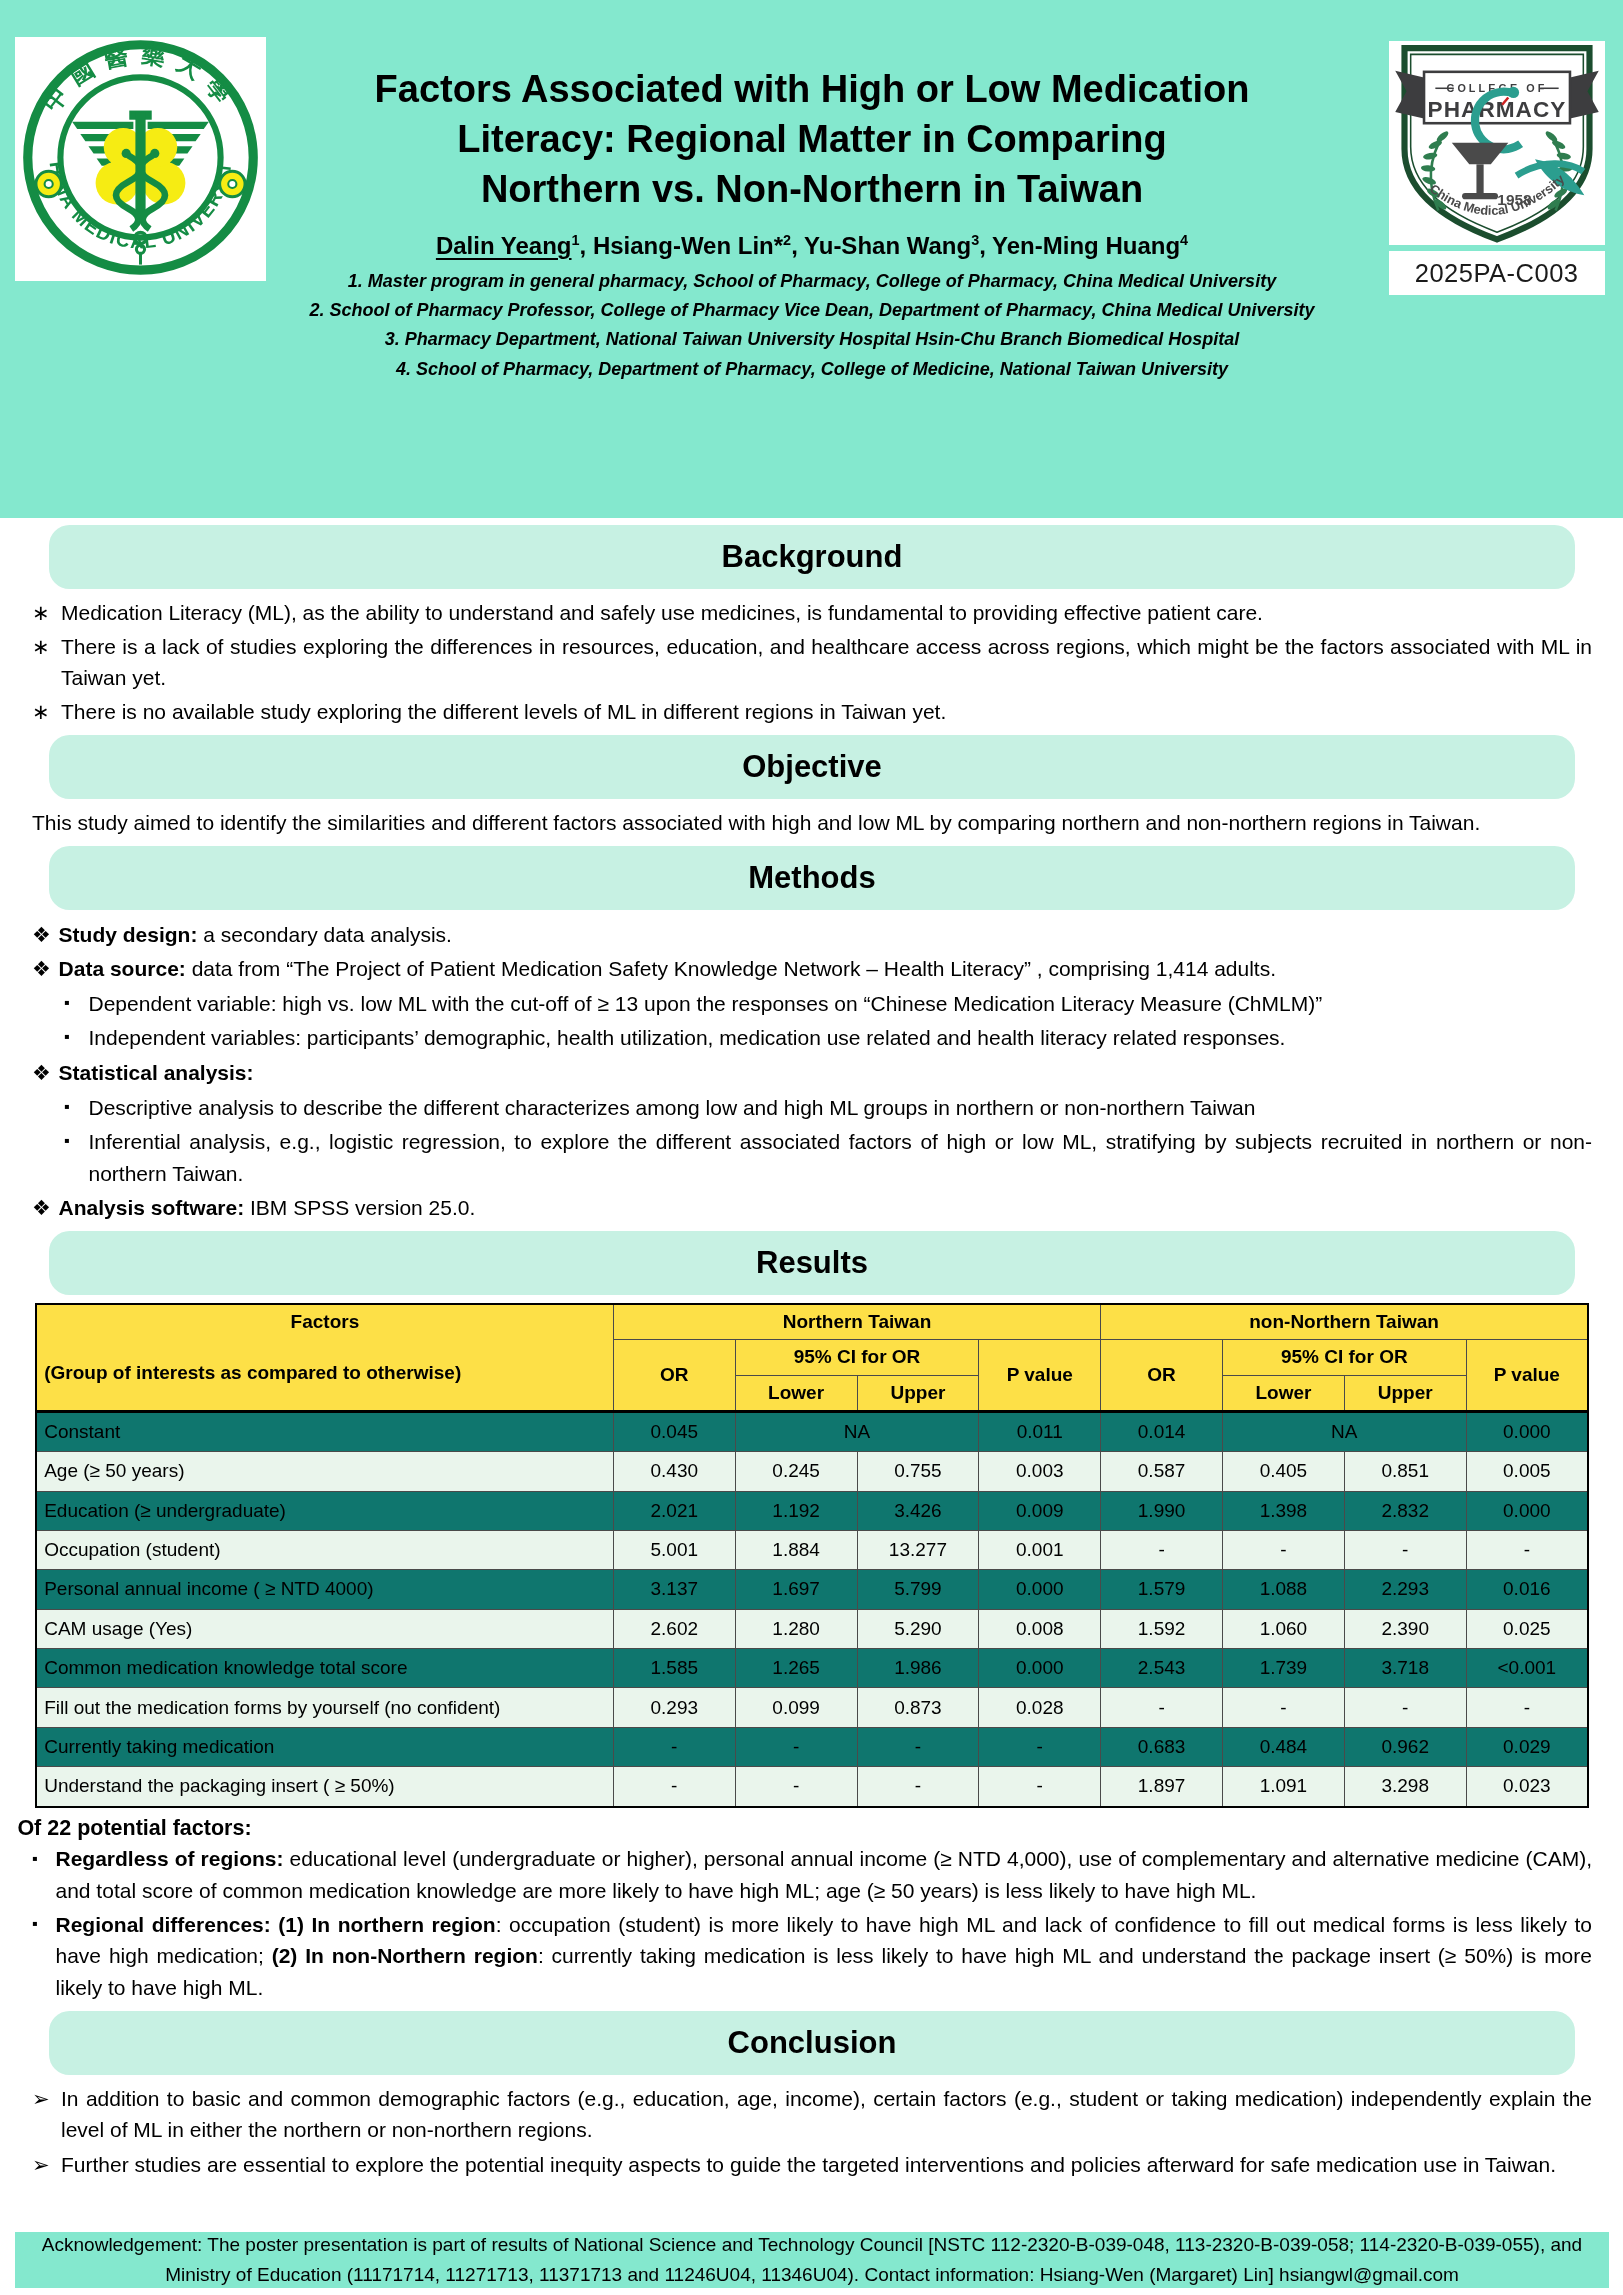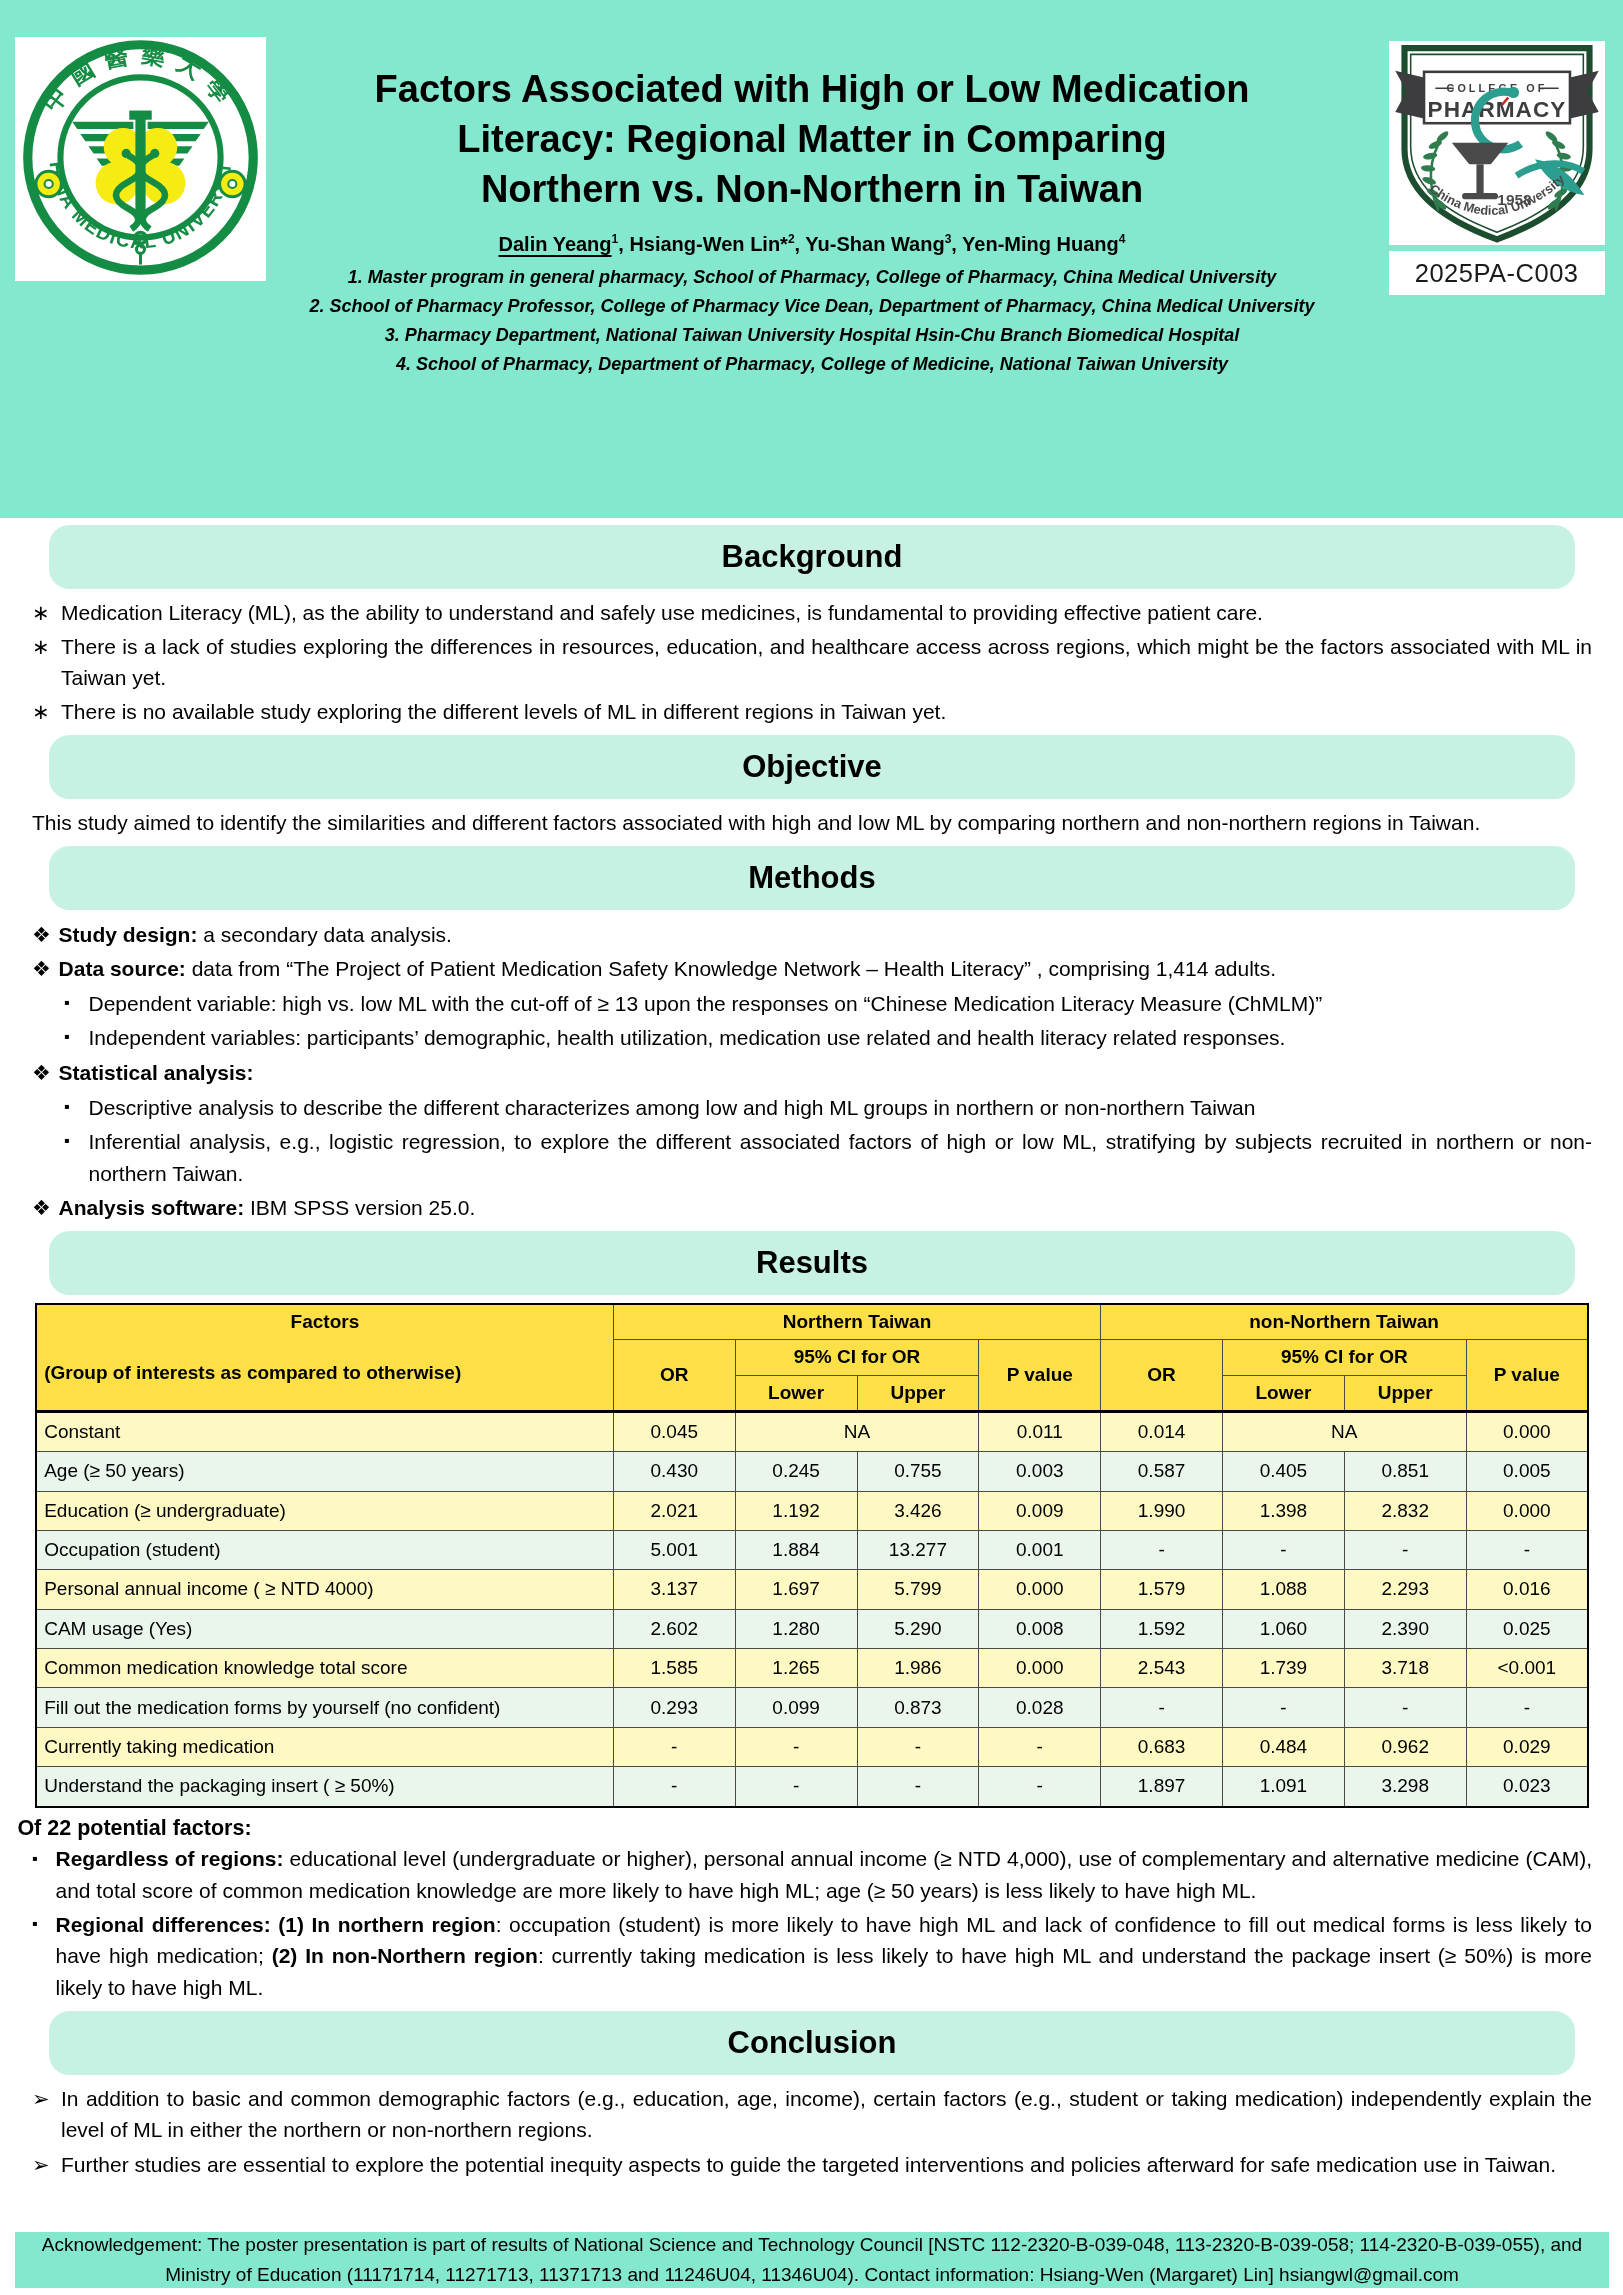--- a/index.html
+++ b/index.html
@@ -17,21 +17,21 @@
   .logo-right{right:19.4px;top:41px;width:216px;height:204px;}
   .badge{
     position:absolute;right:19.4px;top:251px;width:216px;height:44px;background:#fff;
     display:flex;align-items:center;justify-content:center;
     font-size:25.5px;color:#1a1a1a;letter-spacing:0.5px;
   }
   .title{
     margin:0 278px;padding-top:64px;text-align:center;
     font-size:38px;font-weight:bold;line-height:1.32;color:#000;
   }
-  .authors{margin-top:17.4px;text-align:center;font-size:20px;font-weight:bold;}
+  .authors{margin-top:17.4px;text-align:center;font-size:24px;font-weight:bold;}
   .authors sup{font-size:60%;}
   .authors u{text-decoration-thickness:2px;text-underline-offset:4.1px;}
   .affiliations{margin-top:7.2px;text-align:center;font-size:18px;font-weight:bold;font-style:italic;line-height:1.62;}
 
   
   .section-bar{
     margin:7.2px 49px 8.2px 49px;height:64px;background:#c7f1e3;border-radius:20.4px;
     display:flex;align-items:center;justify-content:center;
     font-size:31px;font-weight:bold;color:#000;
   }
@@ -65,21 +65,21 @@
   }
   table.results th,table.results td{border:1px solid #4a4a4a;}
   table.results thead{background:#fde047;}
   table.results thead tr{border-color:#4a4a4a;}
   table.results th{font-weight:bold;text-align:center;padding:6.1px 4.1px;}
   table.results thead{border-bottom:3.1px solid #000;}
   th.factors-th{vertical-align:top;text-align:center;}
   .factors-sub{text-align:left;font-weight:bold;margin-top:29px;padding-left:3.1px;}
   td.factor-cell{text-align:left;padding:8.2px 3.1px 8.2px 7.2px;background:inherit;}
   td.num-cell{text-align:center;padding:8.2px 3.1px;}
-  tbody tr{background:#fef9c3;}
+  tbody tr{background:#0f766e;}
   tbody tr:nth-child(even){background:#eaf5ec;}
 
   .summary-title{margin:8.2px 17.4px 2px 17.4px;font-size:21.5px;font-weight:bold;}
   .findings{margin:0 32px;font-size:21px;line-height:1.5;}
 
   
   .ack-band{
     position:absolute;left:15.3px;right:15.3px;bottom:7.2px;height:56px;background:#84e8ce;
     display:flex;align-items:center;justify-content:center;text-align:center;
     font-size:19px;line-height:1.55;padding:0 20.4px;

